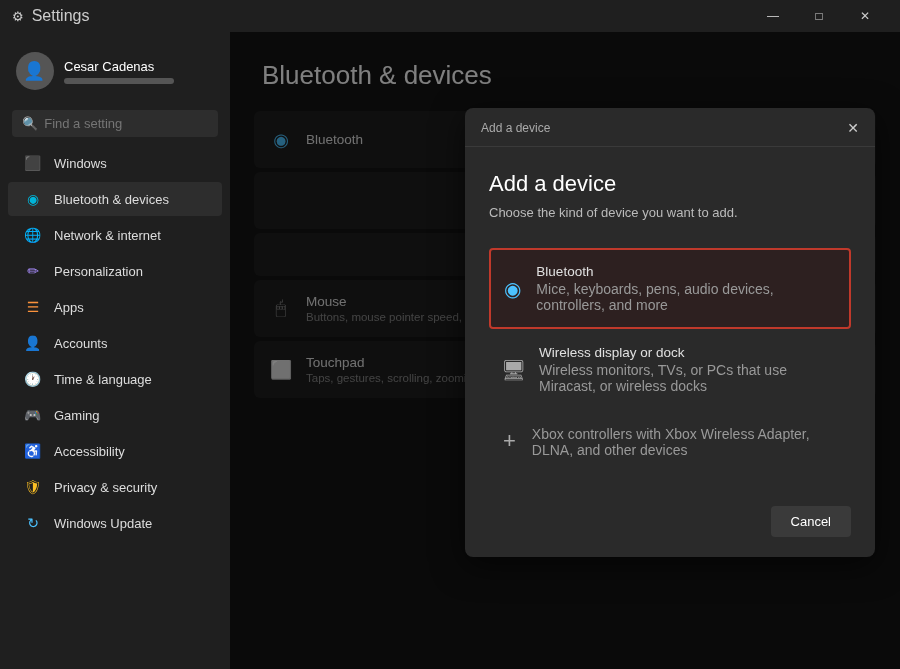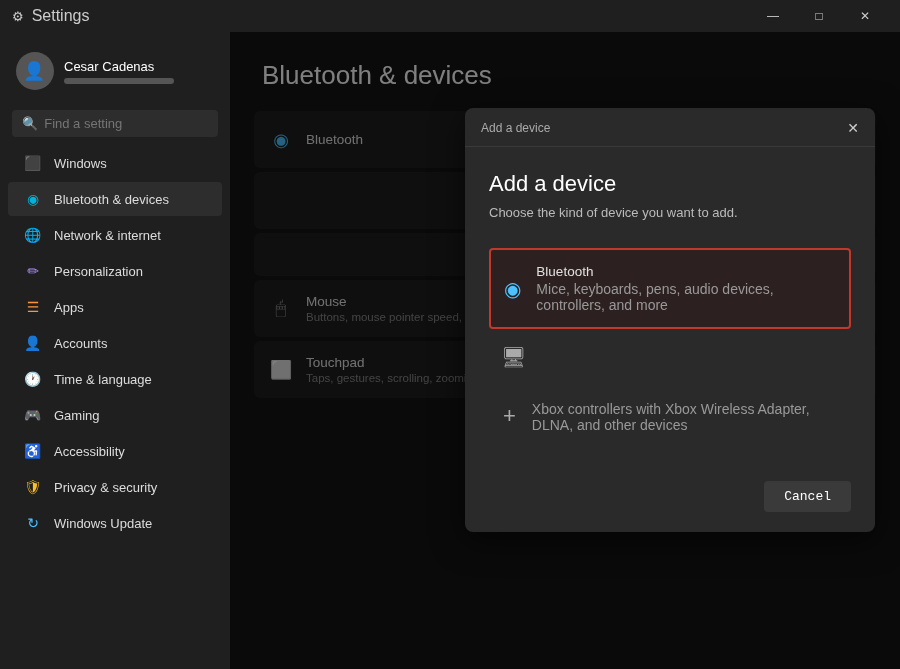--- a/index.html
+++ b/index.html
@@ -344,21 +344,21 @@
       padding: 12px 24px 20px 24px;
     }
     .cancel-btn {
       background: #3a3a3a;
       color: #fff;
       border: none;
       border-radius: 4px;
       padding: 8px 20px;
       font-size: 13px;
       cursor: pointer;
-      font-family: Liberation Mono, monospace;
+      font-family: Liberation Sans, sans-serif;
     }
   </style>
 </head>
 <body>
 
 <div class="titlebar">
   <div class="titlebar-left">
     <span style="font-size:13px;color:#ccc;">⚙</span>
     <span class="titlebar-title">Settings</span>
   </div>
@@ -511,20 +511,24 @@
         <div class="device-option selected">
           <span class="device-option-icon" style="color:#4cc2ff;">◉</span>
           <div class="device-option-text">
             <div class="device-option-title">Bluetooth</div>
             <div class="device-option-sub">Mice, keyboards, pens, audio devices, controllers, and more</div>
           </div>
         </div>
 
         <div class="device-option">
           <span class="device-option-icon">🖥</span>
+          <div class="device-option-text">
+            <div class="device-option-title">Wireless display or dock</div>
+            <div class="device-option-sub">Wireless monitors, TVs, or PCs that use Miracast, or wireless docks</div>
+          </div>
         </div>
 
         <div class="device-option">
           <span class="device-option-icon" style="font-size:22px;font-weight:300;color:#aaa;">+</span>
           <div class="device-option-text">
             <div class="device-option-sub">Xbox controllers with Xbox Wireless Adapter, DLNA, and other devices</div>
           </div>
         </div>
       </div>
 

